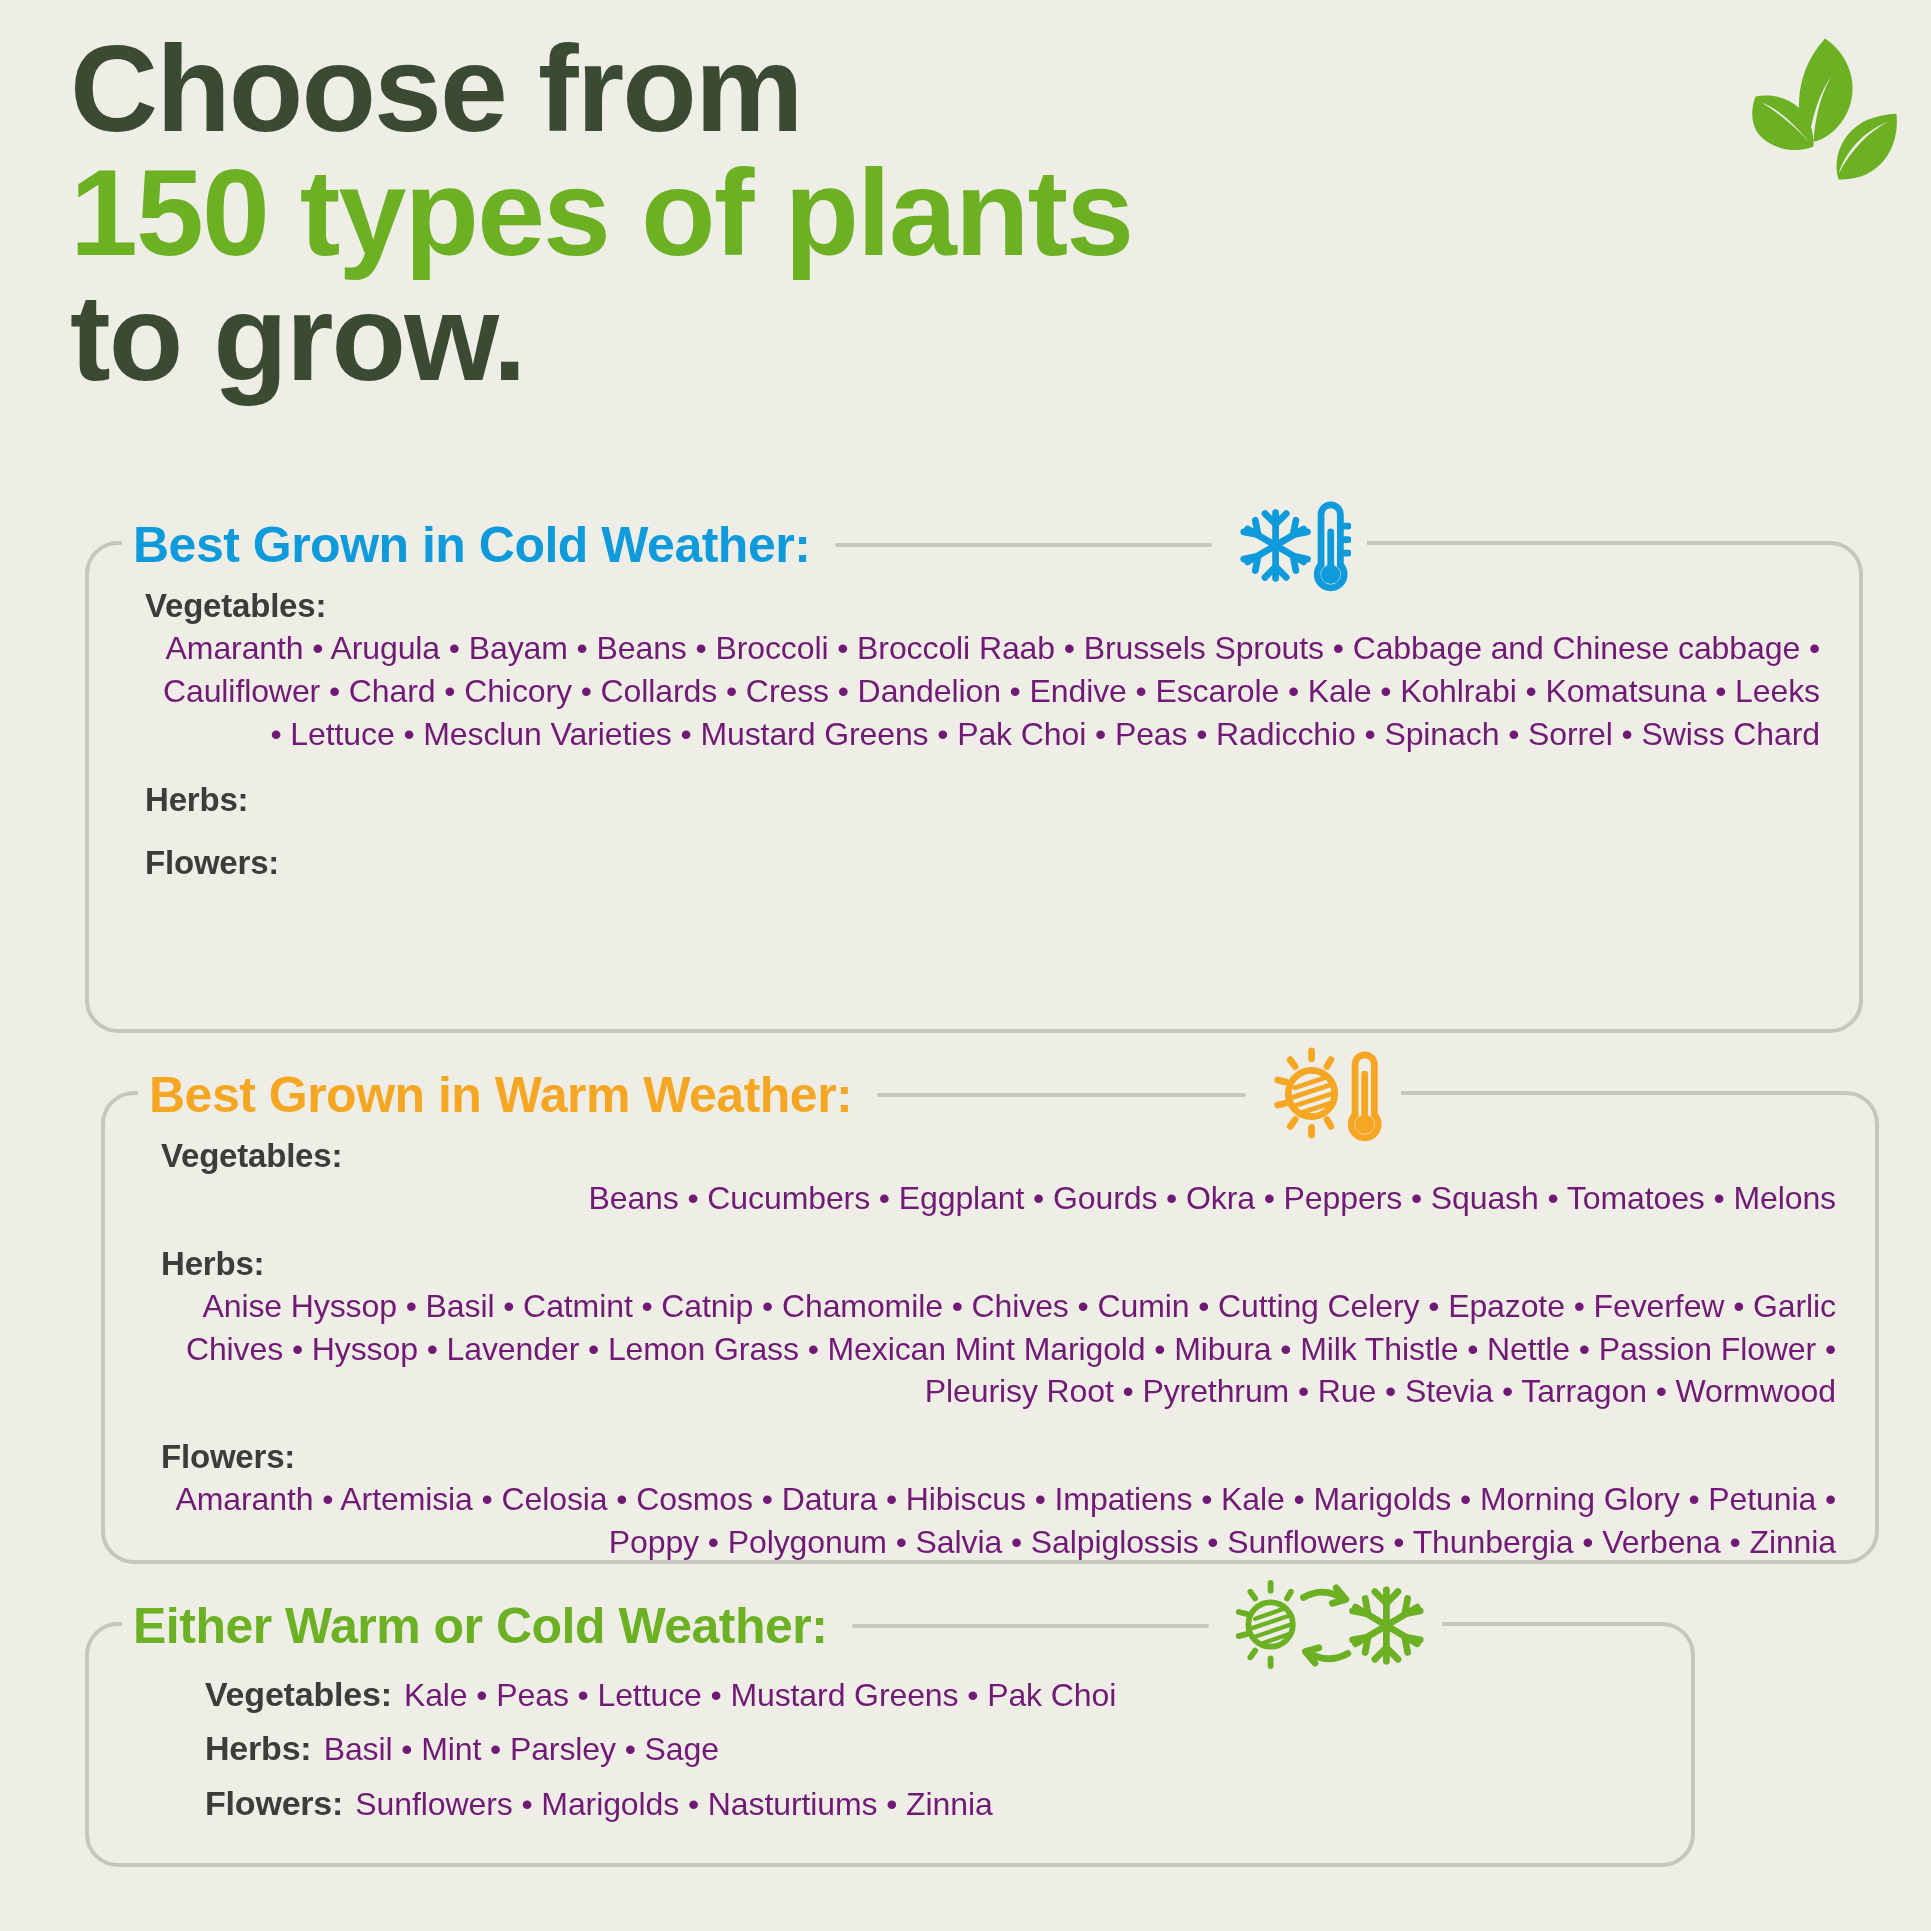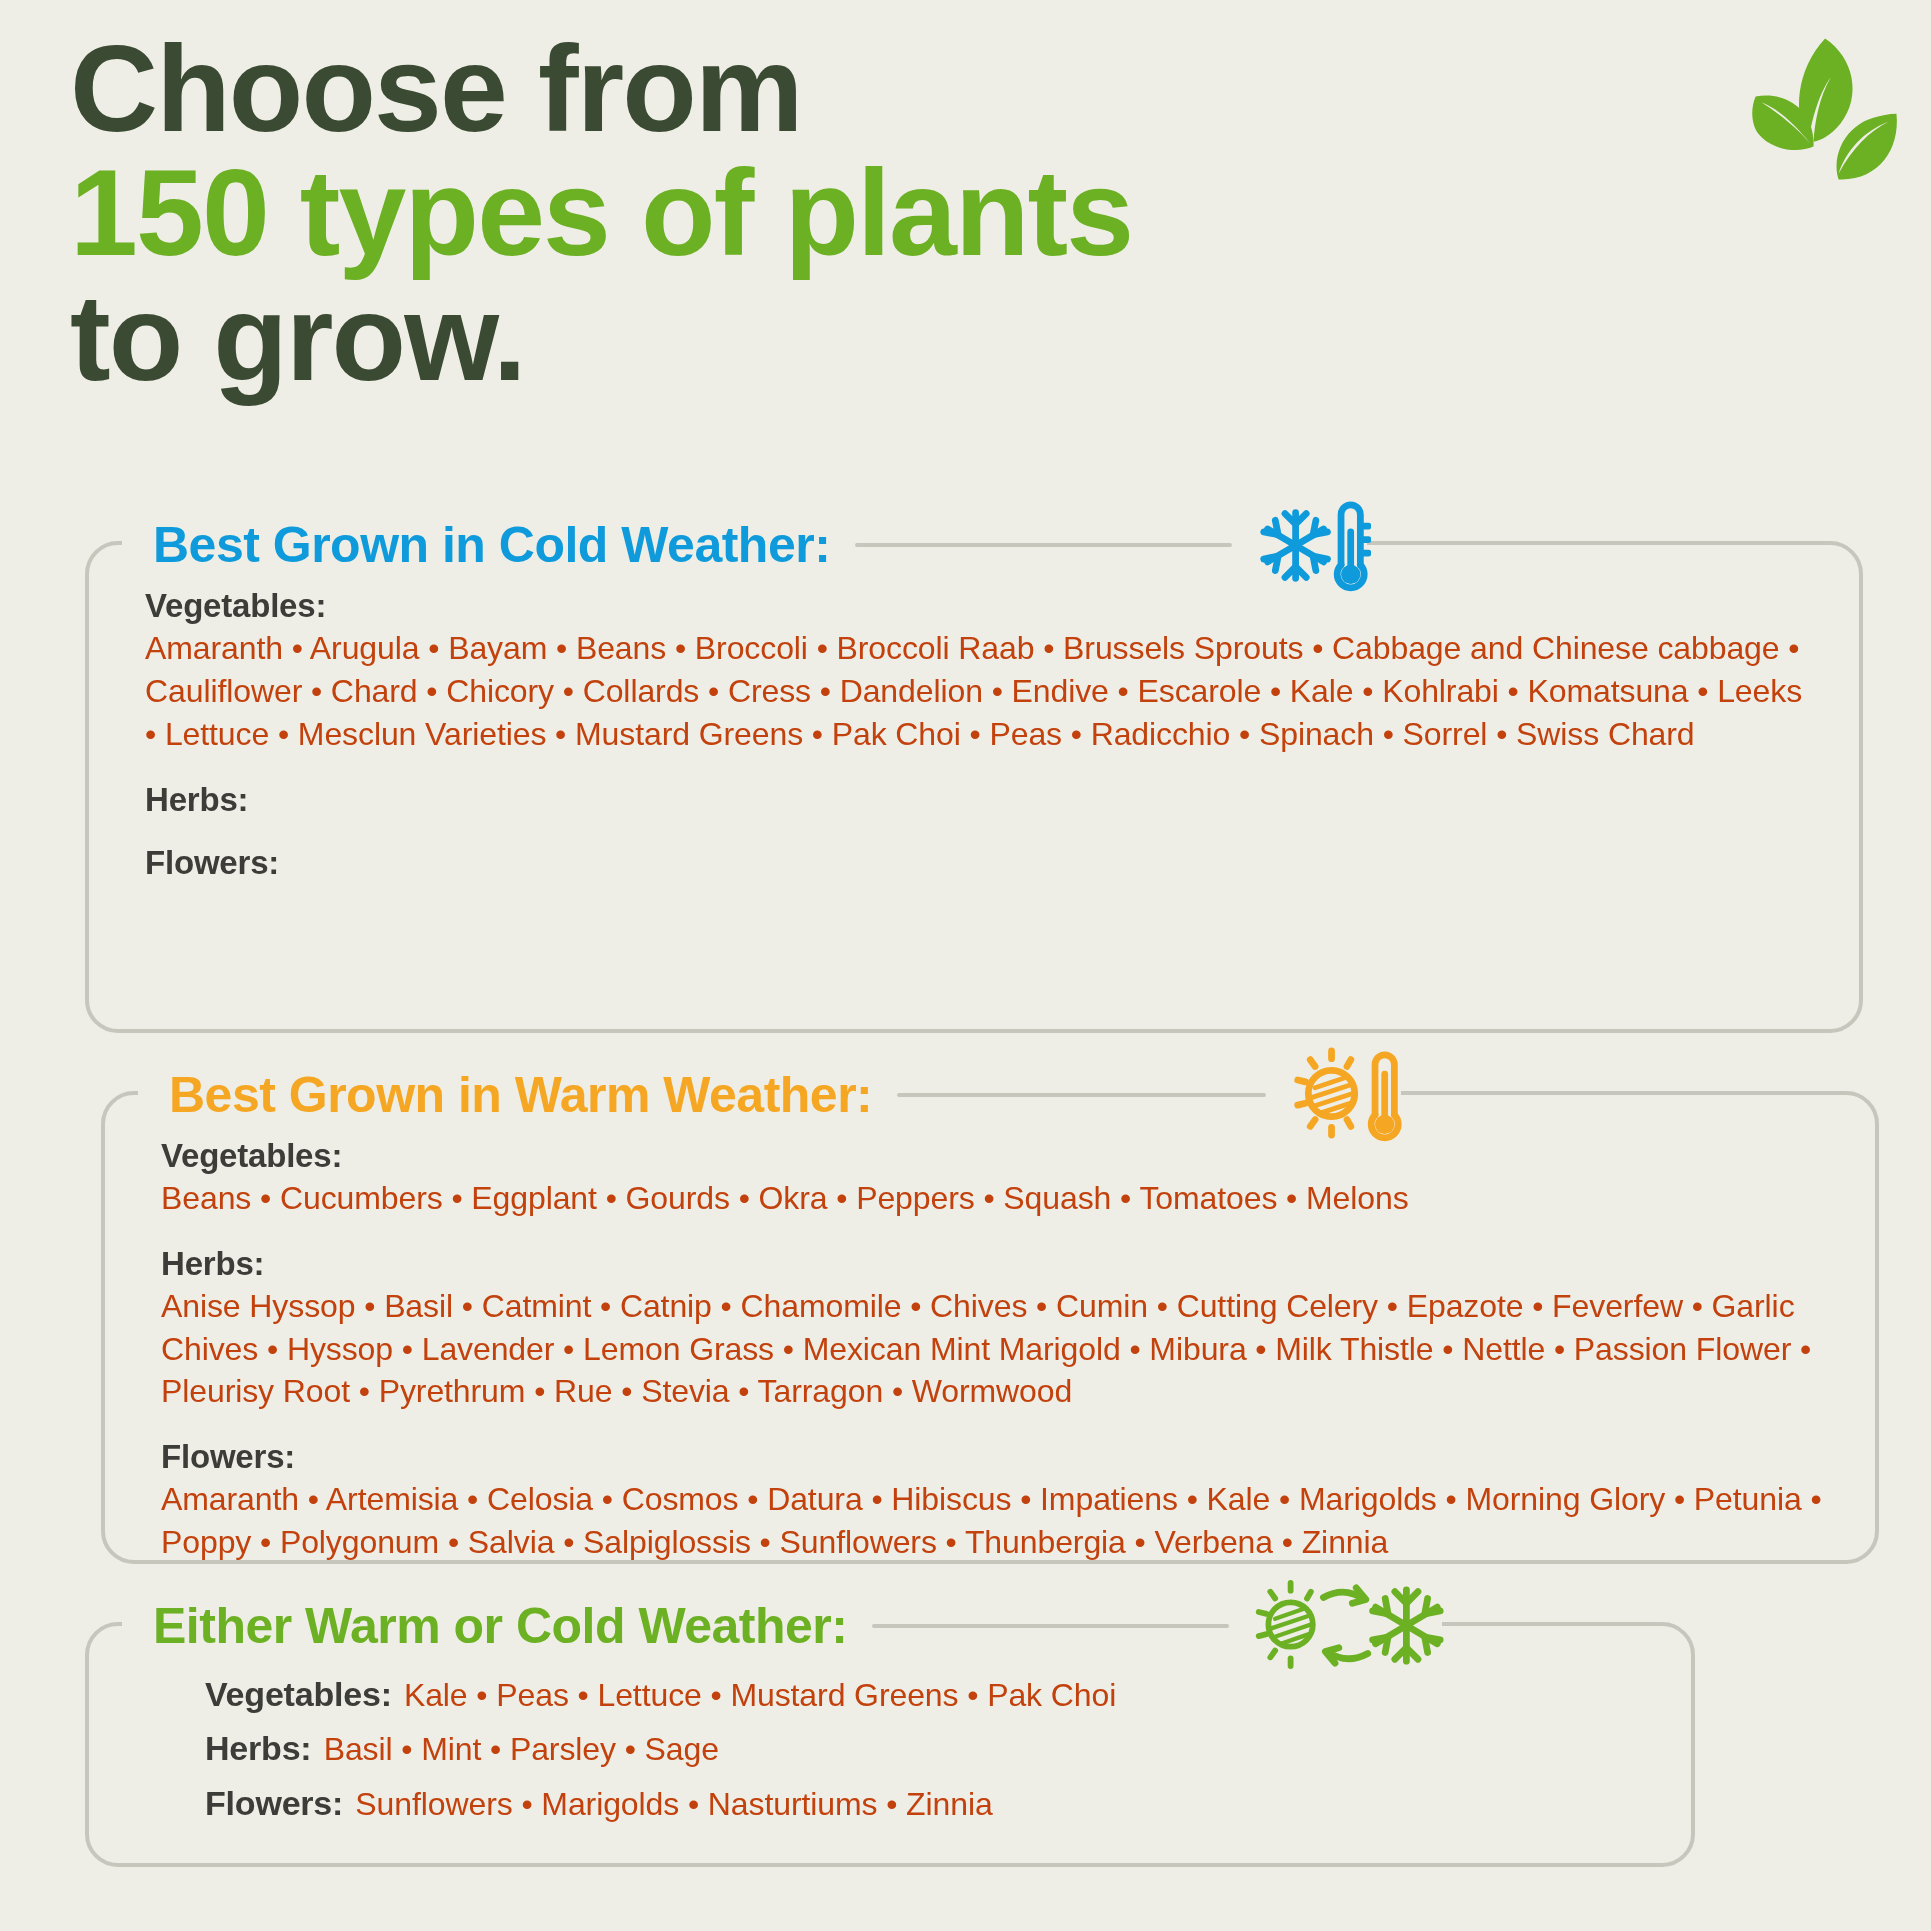--- a/index.html
+++ b/index.html
@@ -41,21 +41,20 @@
   .panel-gap{
     position:absolute;height:13.5px;background:#eeeee6;
     top:-8.7px;
   }
 
   .sec-head{
     position:absolute;
     display:flex;align-items:center;
     left:44px;
     height:58px;
-    margin-left:20px;
   }
   .sec-title{
     font-weight:700;
     font-size:50px;
     letter-spacing:-0.5px;
     white-space:nowrap;
   }
   .sec-rule{
     height:4.8px;background:#c6c6bd;border-radius:2.9px;
     margin-left:25px;
@@ -71,22 +70,23 @@
 
   
   .body{position:absolute;left:56px;right:39px;top:42px;}
   .grp{margin-bottom:25px;}
   .grp:last-child{margin-bottom:0;}
   .grp-label{
     font-weight:700;font-size:33px;color:#3c3c38;
     letter-spacing:-0.2px;margin-bottom:1.9px;
   }
   .grp-items{
-    font-size:32px;color:#c2410c;line-height:1.34;
+    font-size:32px;color:#701a75;line-height:1.34;
     letter-spacing:-0.1px;
+    text-align:right;
   }
   
   .grp-inline{margin-bottom:11.6px;display:block;}
   .grp-inline .grp-label{display:inline;font-size:34px;margin-right:7.7px;}
   .grp-inline .grp-items{display:inline;font-size:32px;}
   #body-either{left:116px;top:48px;}
 </style>
 </head>
 <body>
 

